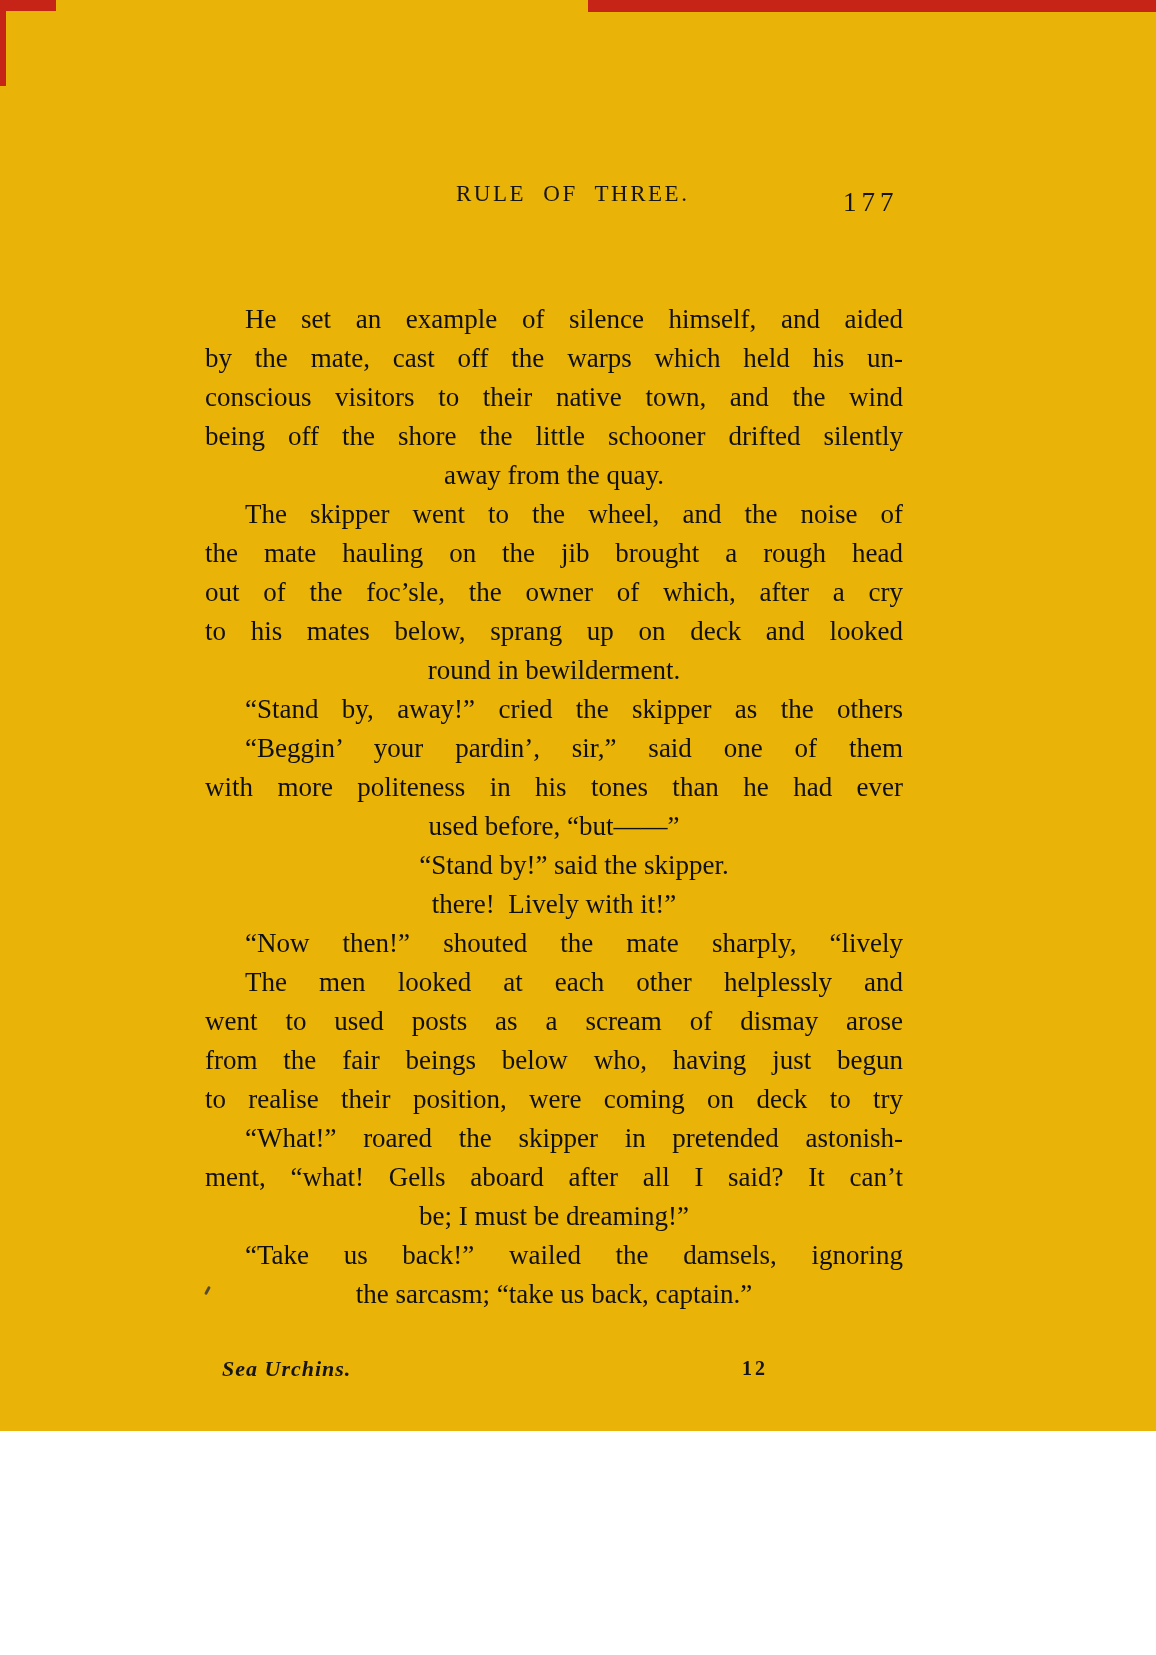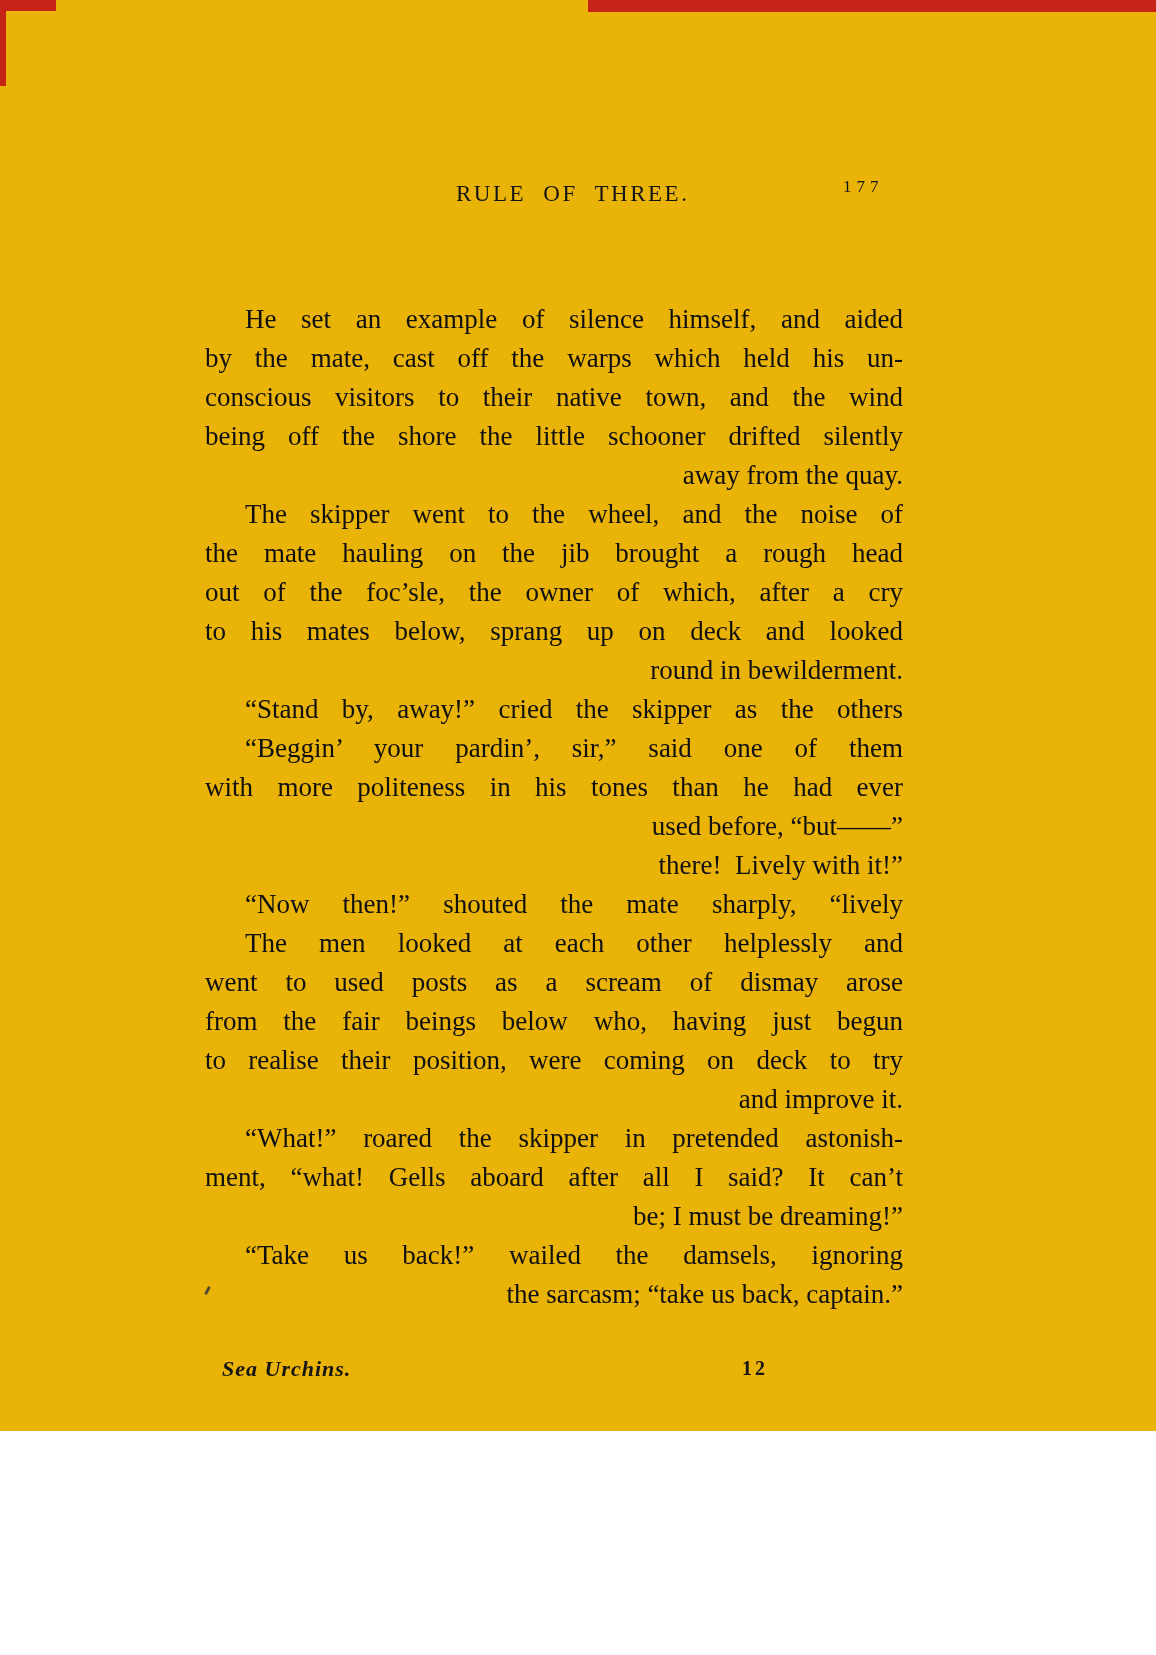--- a/index.html
+++ b/index.html
@@ -18,22 +18,22 @@
     left: 456px;
     top: 181px;
     font-size: 23px;
     letter-spacing: 2.5px;
     word-spacing: 9px;
     color: #151515;
   }
   .page-number {
     position: absolute;
     left: 843px;
-    top: 177px;
-    font-size: 17px;
+    top: 187px;
+    font-size: 27px;
     letter-spacing: 5px;
     color: #151515;
   }
   
   #body-text {
     position: absolute;
     left: 205px;
     top: 252px;
     width: 698px;
     margin-top: 48px;
@@ -41,21 +41,21 @@
   .line {
     height: 39px;
     line-height: 39px;
     font-size: 27px;
     text-align: justify;
     overflow: hidden;
     color: #101010;
   }
   .line::after { content: ""; display: inline-block; width: 100%; height: 0; }
   .line.first { padding-left: 40px; }
-  .line.last { text-align: right; white-space: pre-wrap; }
+  .line.last { text-align: center; white-space: pre-wrap; }
   .line.last::after { content: none; }
   
   .footer-title {
     position: absolute;
     left: 222px;
     top: 1356px;
     font-size: 22px;
     font-style: italic;
     font-weight: 700;
     letter-spacing: 1px;
@@ -111,27 +111,27 @@
       <div class="line last">away from the quay.</div>
       <div class="line first">The skipper went to the wheel, and the noise of</div>
       <div class="line">the mate hauling on the jib brought a rough head</div>
       <div class="line">out of the foc’sle, the owner of which, after a cry</div>
       <div class="line">to his mates below, sprang up on deck and looked</div>
       <div class="line last">round in bewilderment.</div>
       <div class="line first">“Stand by, away!” cried the skipper as the others</div>
       <div class="line first">“Beggin’ your pardin’, sir,” said one of them</div>
       <div class="line">with more politeness in his tones than he had ever</div>
       <div class="line last">used before, “but——”</div>
+      <div class="line first last">“Stand by!” said the skipper.</div>
       <div class="line last">there!  Lively with it!”</div>
       <div class="line first">“Now then!” shouted the mate sharply, “lively</div>
       <div class="line first">The men looked at each other helplessly and</div>
       <div class="line">went to used posts as a scream of dismay arose</div>
       <div class="line">from the fair beings below who, having just begun</div>
       <div class="line">to realise their position, were coming on deck to try</div>
-      <div class="line last">and improve it.</div>
       <div class="line first">“What!” roared the skipper in pretended astonish-</div>
       <div class="line">ment, “what! Gells aboard after all I said?  It can’t</div>
       <div class="line last">be; I must be dreaming!”</div>
       <div class="line first">“Take us back!” wailed the damsels, ignoring</div>
       <div class="line last">the sarcasm; “take us back, captain.”</div>
     </div>
 
   <div class="ink-speck"></div>
 
   <div class="footer-title">Sea Urchins.</div>

